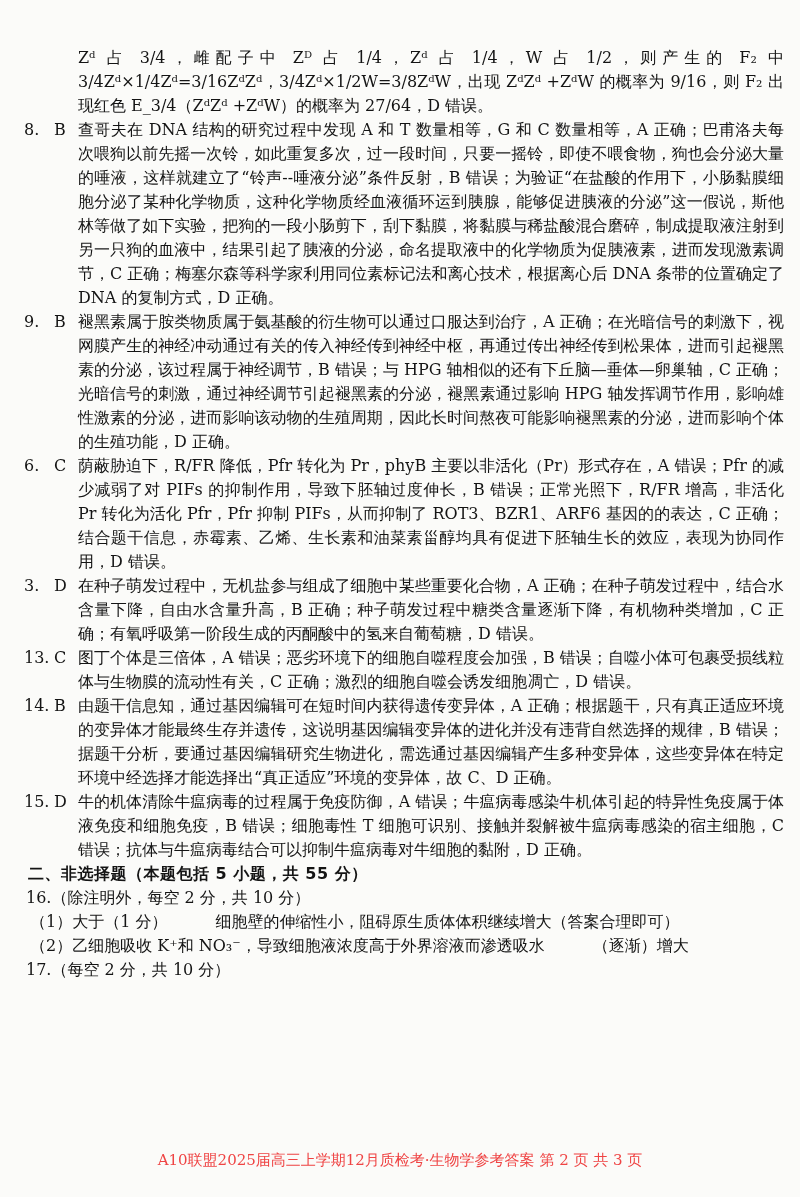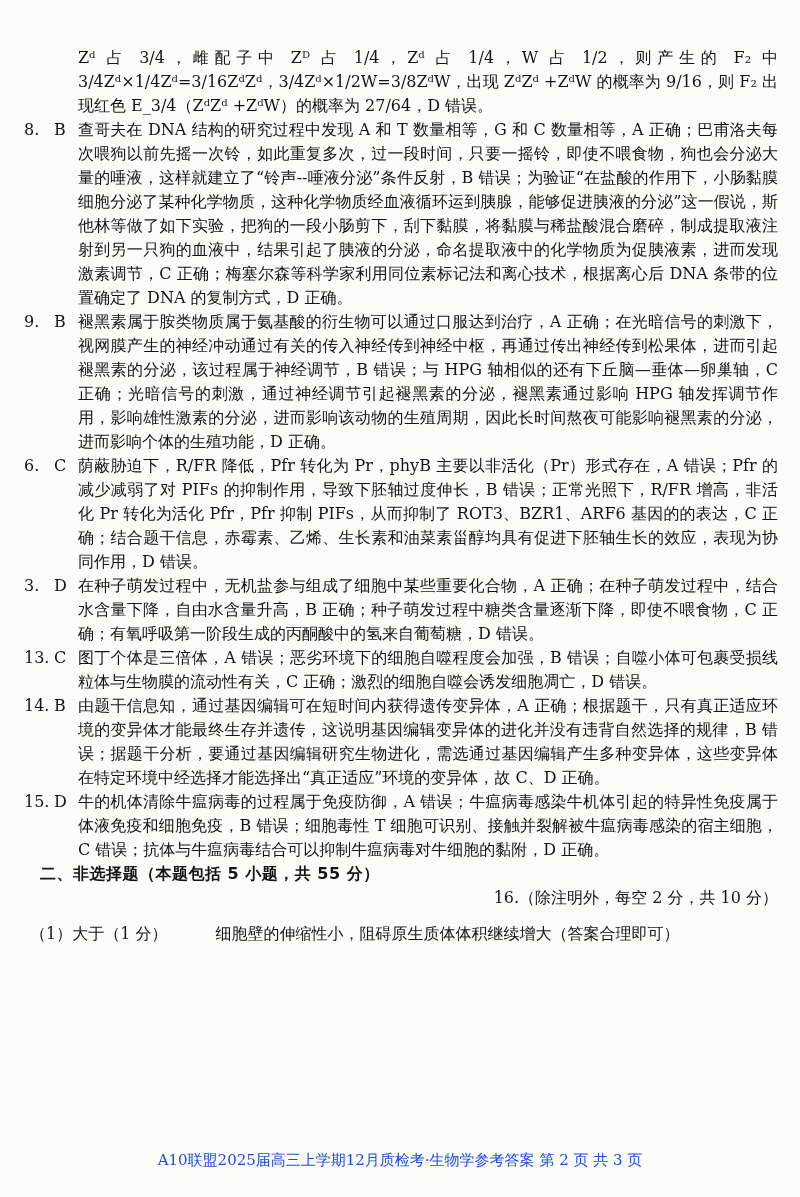--- a/index.html
+++ b/index.html
@@ -7,49 +7,49 @@
     width: 800px; height: 1197px;
     background: #fbfbf9;
     font-family: "DejaVu Serif", "Liberation Serif", serif;
     color: #141414;
     -webkit-font-smoothing: antialiased;
   }
   .sheet {
     position: relative;
     box-sizing: border-box;
     width: 800px; height: 1197px;
-    padding: 46px 22px 0 26px;
+    padding: 46px 16px 0 26px;
     font-size: 16px;
     line-height: 24px;
   }
   p { margin: 0; }
   .justify { text-align: justify; }
   .cont { margin-left: 52px; }
   .ans { position: relative; padding-left: 52px; }
   .ans .num {
     position: absolute; left: -2px; top: 0;
     width: 30px; white-space: nowrap;
   }
   .ans .letter { position: absolute; left: 28px; top: 0; }
   .sec-heading {
     font-weight: bold;
     font-family: "DejaVu Sans", "Liberation Sans", sans-serif;
     font-size: 16px;
-    margin-left: 14px;
+    margin-left: 2px;
     letter-spacing: 0.5px;
   }
-  .q-header { margin-left: 0; text-align: right; }
-  .q-line { margin-left: 4px; margin-top: 12px; }
+  .q-header { margin-left: 0; }
+  .q-line { margin-left: 4px; }
   .footer {
     position: absolute;
     left: 0; right: 0;
     top: 1148px;
     text-align: center;
     font-size: 15px;
-    color: #1d4ed8;
+    color: #ef4444;
   }
 </style>
 </head>
 <body>
 
 <div class="sheet">
 
   <p class="cont justify">Zᵈ 占 3/4，雌配子中 Zᴰ 占 1/4，Zᵈ 占 1/4，W 占 1/2，则产生的 F₂ 中 3/4Zᵈ×1/4Zᵈ=3/16ZᵈZᵈ，3/4Zᵈ×1/2W=3/8ZᵈW，出现 ZᵈZᵈ +ZᵈW 的概率为 9/16，则 F₂ 出现红色 E_3/4（ZᵈZᵈ +ZᵈW）的概率为 27/64，D 错误。</p>
 
   <div class="ans">
@@ -66,21 +66,21 @@
 
   <div class="ans">
     <span class="num">6.</span>
     <span class="letter">C</span>
     <p class="justify">荫蔽胁迫下，R/FR 降低，Pfr 转化为 Pr，phyB 主要以非活化（Pr）形式存在，A 错误；Pfr 的减少减弱了对 PIFs 的抑制作用，导致下胚轴过度伸长，B 错误；正常光照下，R/FR 增高，非活化 Pr 转化为活化 Pfr，Pfr 抑制 PIFs，从而抑制了 ROT3、BZR1、ARF6 基因的的表达，C 正确；结合题干信息，赤霉素、乙烯、生长素和油菜素甾醇均具有促进下胚轴生长的效应，表现为协同作用，D 错误。</p>
   </div>
 
   <div class="ans">
     <span class="num">3.</span>
     <span class="letter">D</span>
-    <p class="justify">在种子萌发过程中，无机盐参与组成了细胞中某些重要化合物，A 正确；在种子萌发过程中，结合水含量下降，自由水含量升高，B 正确；种子萌发过程中糖类含量逐渐下降，即使不喂食物，C 正确；有氧呼吸第一阶段生成的丙酮酸中的氢来自葡萄糖，D 错误。</p>
+    <p class="justify">在种子萌发过程中，无机盐参与组成了细胞中某些重要化合物，A 正确；在种子萌发过程中，结合水含量下降，自由水含量升高，B 正确；种子萌发过程中糖类含量逐渐下降，有机物种类增加，C 正确；有氧呼吸第一阶段生成的丙酮酸中的氢来自葡萄糖，D 错误。</p>
   </div>
 
 
   <div class="ans">
     <span class="num">13.</span>
     <span class="letter">C</span>
     <p class="justify">图丁个体是三倍体，A 错误；恶劣环境下的细胞自噬程度会加强，B 错误；自噬小体可包裹受损线粒体与生物膜的流动性有关，C 正确；激烈的细胞自噬会诱发细胞凋亡，D 错误。</p>
   </div>
 
   <div class="ans">
@@ -92,17 +92,19 @@
   <div class="ans">
     <span class="num">15.</span>
     <span class="letter">D</span>
     <p class="justify">牛的机体清除牛瘟病毒的过程属于免疫防御，A 错误；牛瘟病毒感染牛机体引起的特异性免疫属于体液免疫和细胞免疫，B 错误；细胞毒性 T 细胞可识别、接触并裂解被牛瘟病毒感染的宿主细胞，C 错误；抗体与牛瘟病毒结合可以抑制牛瘟病毒对牛细胞的黏附，D 正确。</p>
   </div>
 
   <p class="sec-heading">二、非选择题（本题包括 5 小题，共 55 分）</p>
 
   <p class="q-header">16.（除注明外，每空 2 分，共 10 分）</p>
   <p class="q-line justify">（1）大于（1 分）　　　细胞壁的伸缩性小，阻碍原生质体体积继续增大（答案合理即可）</p>
+  <p class="q-line justify">（2）乙细胞吸收 K⁺和 NO₃⁻，导致细胞液浓度高于外界溶液而渗透吸水　　　（逐渐）增大</p>
 
+  <p class="q-header">17.（每空 2 分，共 10 分）</p>
 
   <div class="footer">A10联盟2025届高三上学期12月质检考·生物学参考答案 第 2 页 共 3 页</div>
 
 </div>
 
 </body></html>

